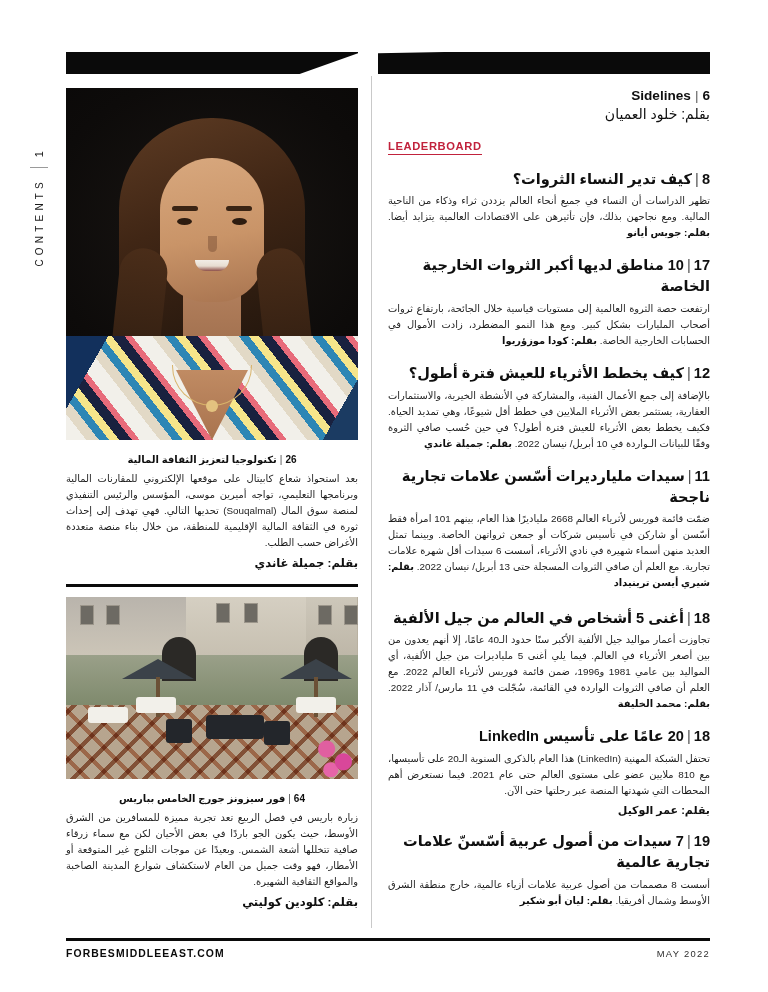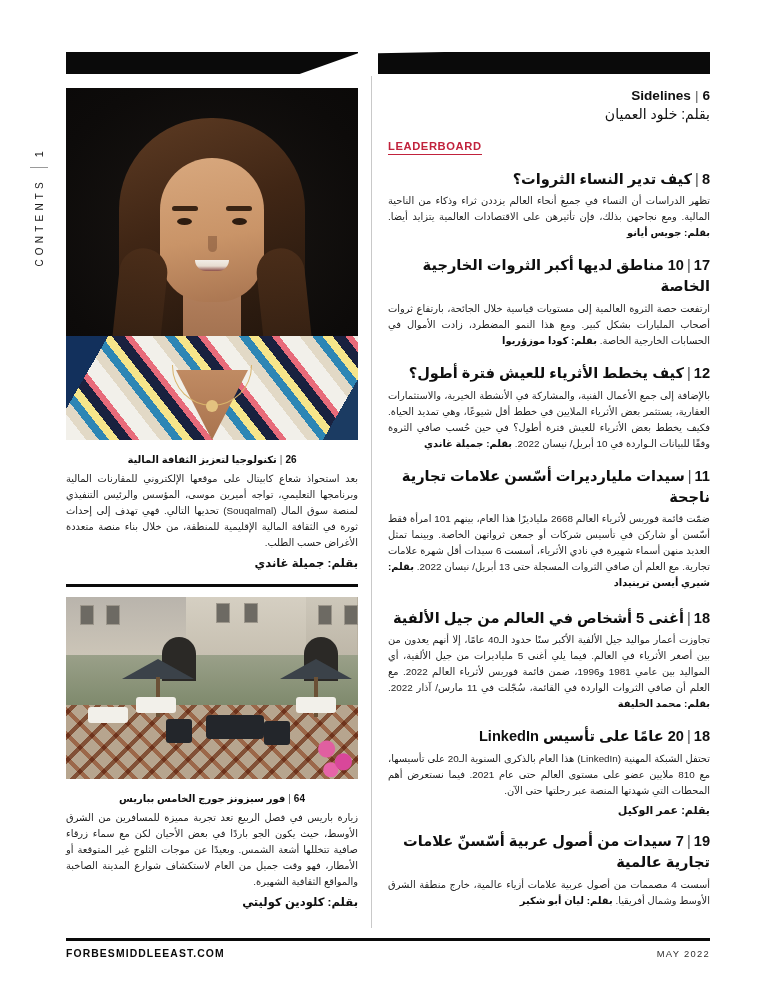--- a/index.html
+++ b/index.html
@@ -304,21 +304,21 @@
     </div>
 
     <div class="entry">
       <h2 class="headline"><span class="pg">18</span><span class="sep">|</span><span>20 عامًا على تأسيس LinkedIn</span></h2>
       <p class="body">تحتفل الشبكة المهنية (LinkedIn) هذا العام بالذكرى السنوية الـ20 على تأسيسها، مع 810 ملايين عضو على مستوى العالم حتى عام 2021. فيما نستعرض أهم المحطات التي شهدتها المنصة عبر رحلتها حتى الآن.</p>
       <div class="byline-block" style="font-size:11px;">بقلم: عمر الوكيل</div>
     </div>
 
     <div class="entry">
       <h2 class="headline"><span class="pg">19</span><span class="sep">|</span><span>7 سيدات من أصول عربية أسّسنّ علامات تجارية عالمية</span></h2>
-      <p class="body"><span>أسست 4 مصممات من أصول عربية علامات أزياء عالمية، خارج منطقة الشرق الأوسط وشمال أفريقيا.</span>
+      <p class="body"><span>أسست 8 مصممات من أصول عربية علامات أزياء عالمية، خارج منطقة الشرق الأوسط وشمال أفريقيا.</span>
         <span class="byline">بقلم: ليان أبو شكير</span></p>
     </div>
 
   </div>
 
   <div class="footrule"></div>
   <div class="footer">
     <div class="foot-site">FORBESMIDDLEEAST.COM</div>
     <div class="foot-date">MAY 2022</div>
   </div>

